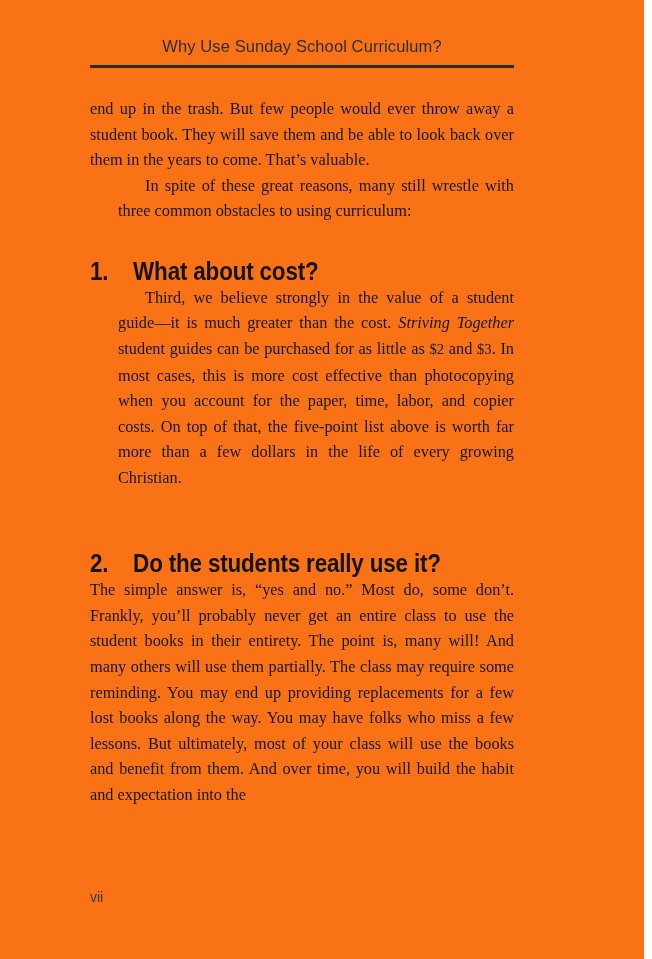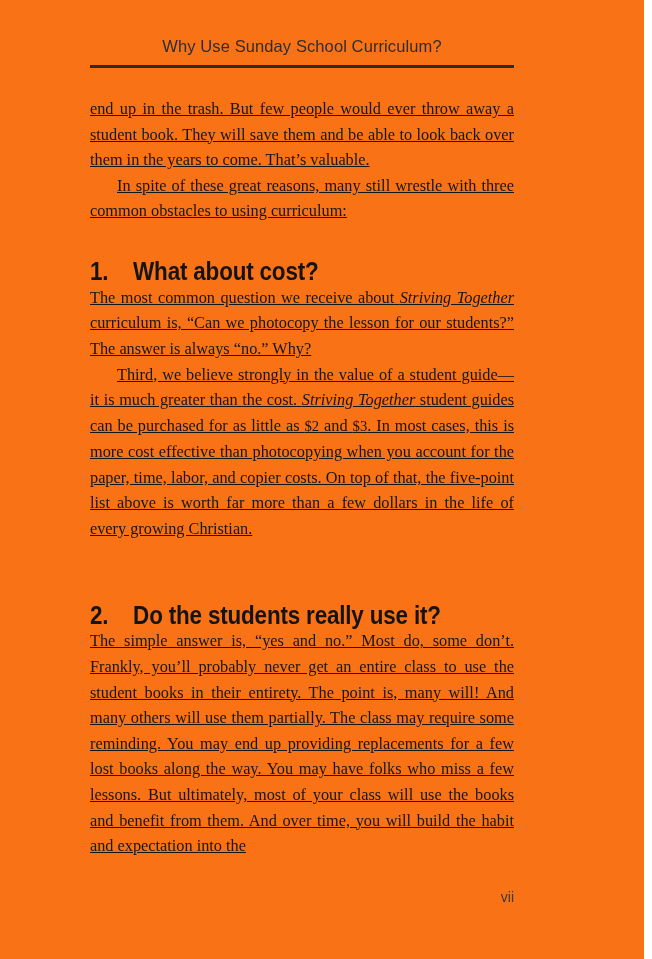--- a/index.html
+++ b/index.html
@@ -61,24 +61,24 @@
 
   p.body {
     margin: 0;
     font-family: "Liberation Serif", serif;
     font-size: 16.3px;
     line-height: 25.6px;
     text-align: justify;
     text-justify: inter-word;
     color: #161616;
     hyphens: none;
-    text-decoration: underline;
   }
   p.body.indent {
     text-indent: 27px;
+    margin-left: 28px;
   }
   p.body.last-line-left {
     text-align-last: left;
   }
 
   i, .ital {
     font-style: italic;
   }
   .oldnum {
     font-size: 0.90em;
@@ -112,21 +112,20 @@
   .h-block-2 { margin-top: 60px; }
 
   .after-heading { margin-top: 19px; }
 
   
   .folio {
     position: absolute;
     left: 90px;
     top: 888px;
     width: 424px;
-    text-align: right;
   }
   .folio-text {
     font-family: "Liberation Sans", sans-serif;
     font-size: 14px;
     color: #3a3a3a;
     line-height: 1;
   }
 </style>
 </head>
 <body>
@@ -144,21 +143,20 @@
 
     <p class="body indent"><span>In spite of these great reasons, many still wrestle with three common obstacles to using curriculum:</span></p>
 
     <div class="h-block-1">
       <h2 class="section-heading">
         <span class="num">1.</span>
           <span class="title">What about cost?</span>
       </h2>
     </div>
 
-    <p class="body after-heading"><span>The most common question we receive about </span><i class="ital">Striving Together</i><span> curriculum is, “Can we photocopy the lesson for our students?” The answer is always “no.” Why?</span></p>
 
 
 
     <p class="body indent last-line-left"><span>Third, we believe strongly in the value of a student guide—it is much greater than the cost. </span><i class="ital">Striving Together</i><span> student guides can be purchased for as little as </span><span class="oldnum">$2</span><span> and </span><span class="oldnum">$3</span><span>. In most cases, this is more cost effective than photocopying when you account for the paper, time, labor, and copier costs. On top of that, the five-point list above is worth far more than a few dollars in the life of every growing Christian.</span></p>
 
     <div class="h-block-2">
       <h2 class="section-heading">
         <span class="num">2.</span>
           <span class="title">Do the students really use it?</span>
       </h2>

